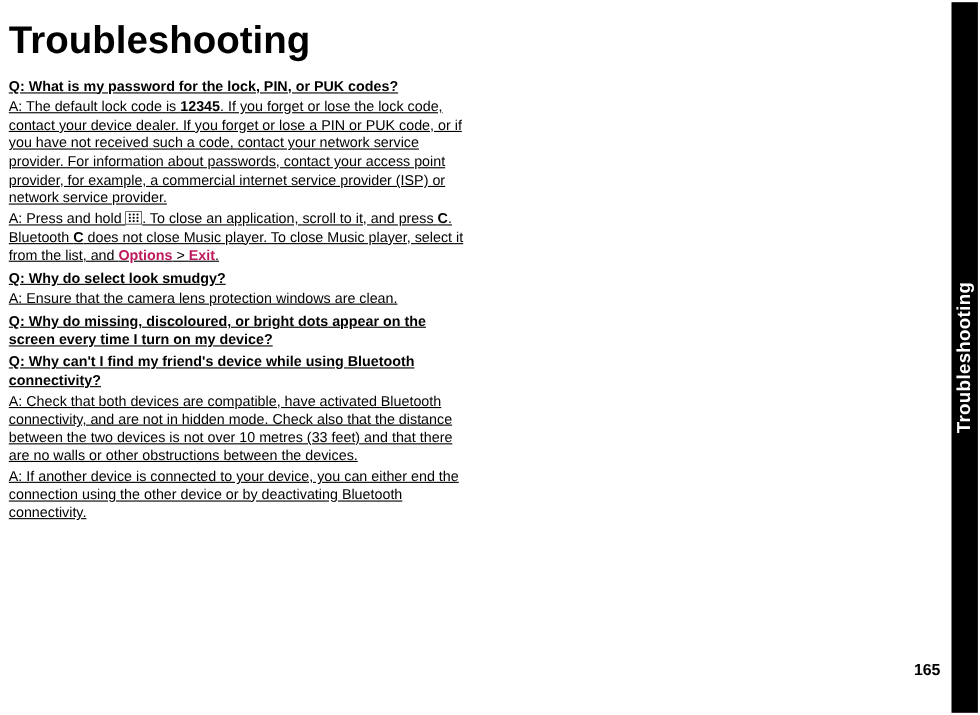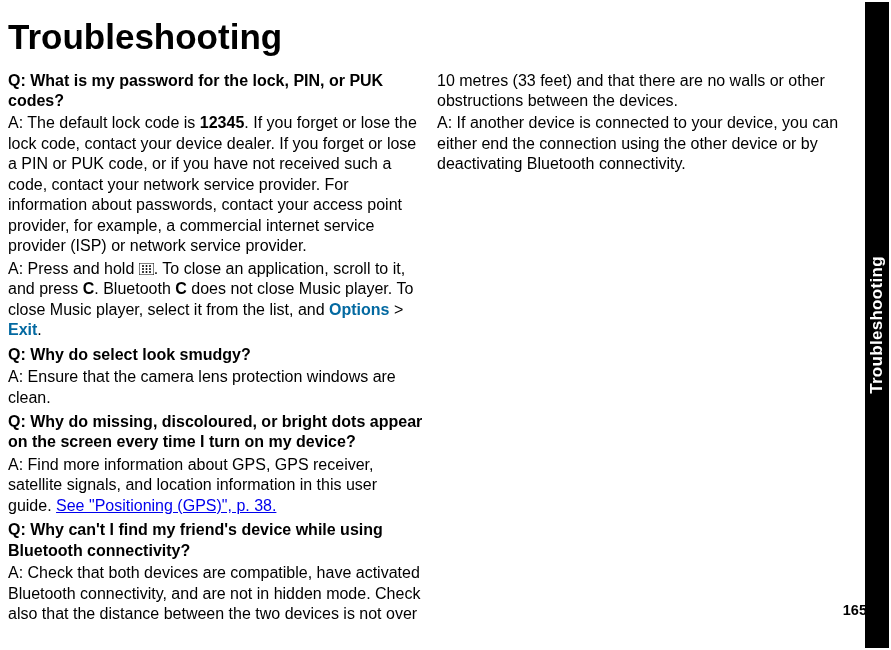--- a/index.html
+++ b/index.html
@@ -24,34 +24,35 @@
     font-size: 35px;
     font-weight: 700;
     margin-bottom: 14px;
     line-height: 1.1;
   }
   .columns {
     column-count: 2;
     column-gap: 14px;
     column-fill: auto;
     height: 568px;
-    font-size: 16px;
+    font-size: 13px;
     line-height: 1.28;
+    text-decoration: underline;
   }
   .q {
     font-weight: 700;
     margin-top: 4px;
     margin-bottom: 2px;
   }
   .a {
     margin-bottom: 2px;
   }
   .columns > :first-child { margin-top: 0; }
   .b { font-weight: 700; }
-  .opt { font-weight: 700; color: #0369a1; }
+  .opt { font-weight: 700; color: #be185d; }
   .link { color: #0000ee; text-decoration: underline; }
   .key-icon {
     display: inline-block;
     width: 15px;
     height: 12px;
     vertical-align: -1px;
   }
   .side-label {
     position: absolute;
     right: 2px;
@@ -67,21 +68,21 @@
     top: 50%;
     transform: translate(-50%, -50%) rotate(-90deg);
     transform-origin: center;
     font-weight: 700;
     font-size: 17px;
     white-space: nowrap;
     letter-spacing: 0.3px;
   }
   .page-number {
     position: absolute;
-    right: 24px;
+    right: 36px;
     bottom: 32px;
     font-weight: 700;
     font-size: 14.5px;
   }
 </style>
 </head>
 <body>
 
 <div class="content">
   <h1 class="page-title">Troubleshooting</h1>
@@ -106,23 +107,20 @@
             <circle cx="7.5" cy="9" r="1" fill="#000"></circle>
             <circle cx="11" cy="9" r="1" fill="#000"></circle>
           </svg></span><span>. To close an application, scroll to it, and press </span><span class="b">C</span><span>. Bluetooth </span><span class="b">C</span><span> does not close Music player. To close Music player, select it from the list, and </span><span class="opt">Options</span><span> &gt; </span><span class="opt">Exit</span><span>.</span>
     </p>
 
     <p class="q">Q: Why do select look smudgy?</p>
     <p class="a">A: Ensure that the camera lens protection windows are clean.</p>
 
     <p class="q">Q: Why do missing, discoloured, or bright dots appear on the screen every time I turn on my device?</p>
 
-    <p class="a">
-      <span>A: Find more information about GPS, GPS receiver, satellite signals, and location information in this user guide. </span><a href="#" class="link">See "Positioning (GPS)", p. 38.</a>
-    </p>
 
     <p class="q">Q: Why can't I find my friend's device while using Bluetooth connectivity?</p>
     <p class="a">A: Check that both devices are compatible, have activated Bluetooth connectivity, and are not in hidden mode. Check also that the distance between the two devices is not over 10 metres (33 feet) and that there are no walls or other obstructions between the devices.</p>
 
     <p class="a">A: If another device is connected to your device, you can either end the connection using the other device or by deactivating Bluetooth connectivity.</p>
 
   </div>
 </div>
 
 <div class="page-number">165</div>

